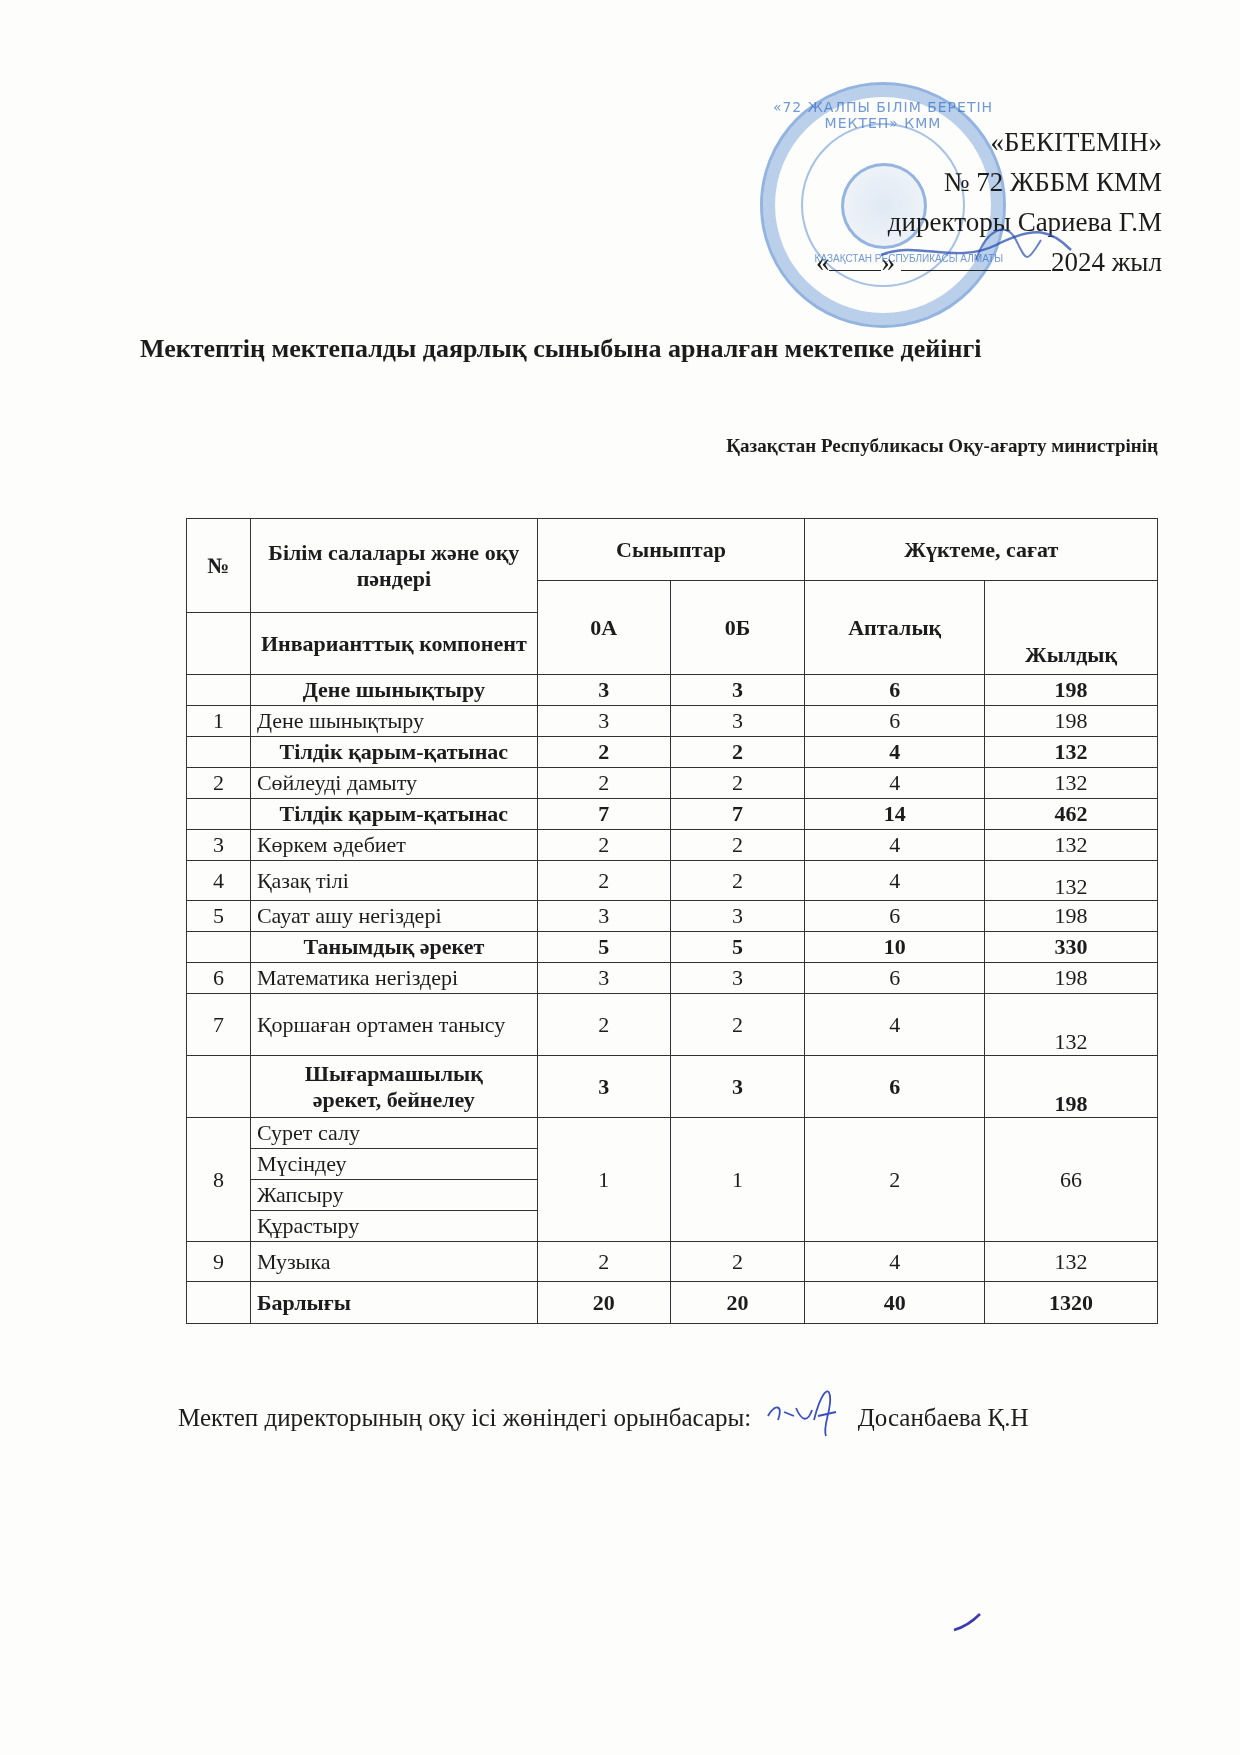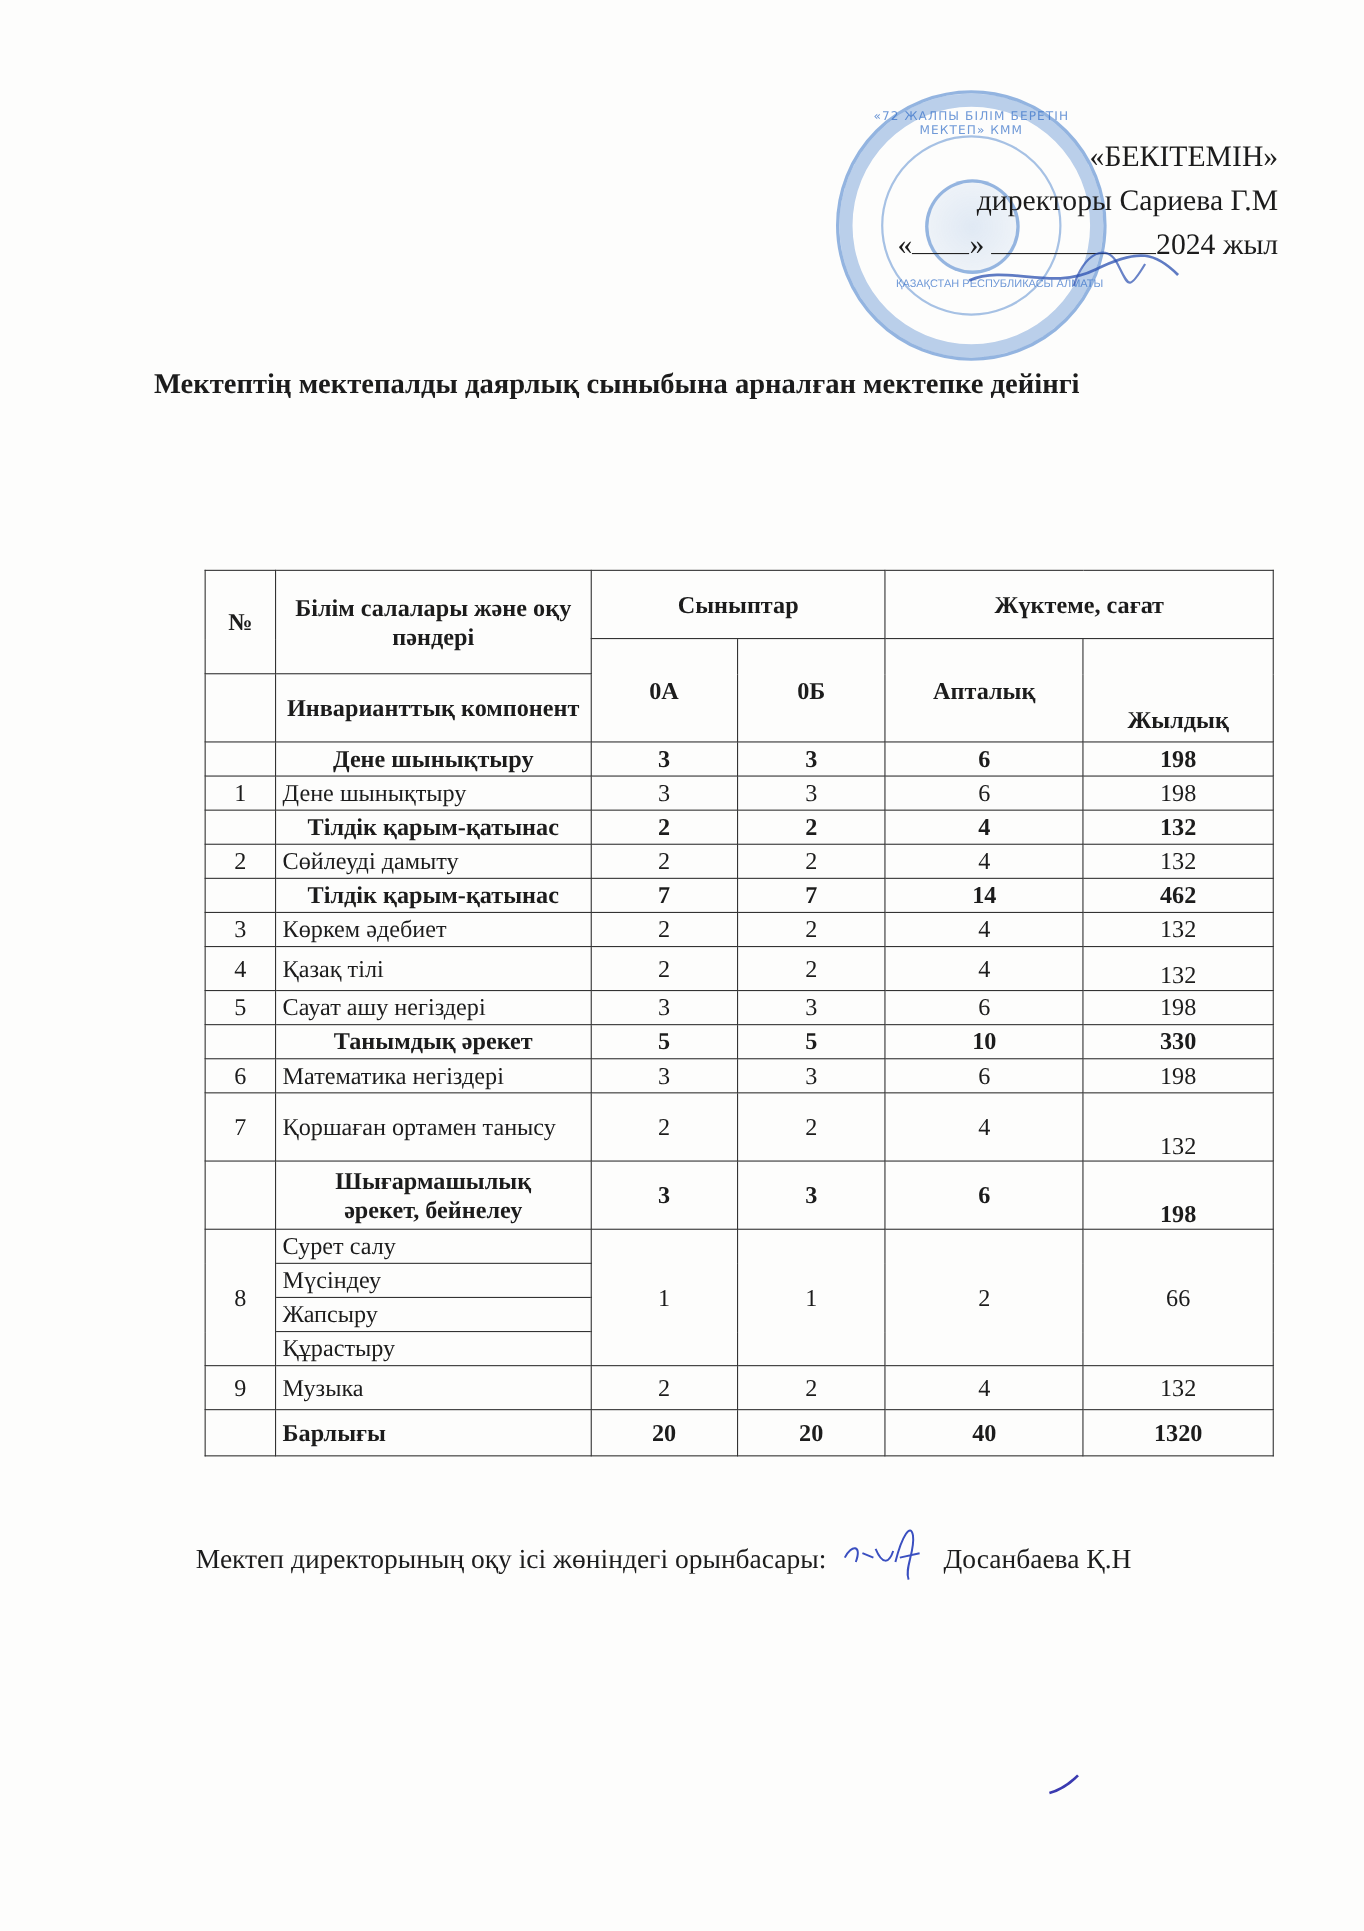--- a/index.html
+++ b/index.html
@@ -15,21 +15,21 @@
   .stamp .ring2 {
     position: absolute; left: 38px; top: 38px; width: 160px; height: 160px; border-radius: 50%;
     border: 2px solid rgba(60,120,200,0.45);
   }
   .stamp .emblem {
     position: absolute; left: 78px; top: 78px; width: 80px; height: 80px; border-radius: 50%;
     border: 3px solid rgba(60,120,200,0.5); background: radial-gradient(circle, rgba(60,120,200,0.15), rgba(60,120,200,0.05));
   }
   .stamp .stamp-text {
     position: absolute; left: 0; top: 14px; width: 240px; text-align: center;
-    font-family: "DejaVu Sans", sans-serif; font-size: 11px; color: rgba(50,110,200,0.7); letter-spacing: 1px;
+    font-family: "DejaVu Sans", sans-serif; font-size: 14px; color: rgba(50,110,200,0.7); letter-spacing: 1px;
   }
   .stamp .stamp-inner-text {
     position: absolute; left: 0; top: 168px; width: 240px; text-align: right;
     font-family: Liberation Sans, sans-serif; font-size: 10px; color: rgba(50,110,200,0.7);
   }
   .approve {
     position: absolute; right: 78px; top: 122px; text-align: right; font-size: 27px; line-height: 40px;
   }
   .approve .date-line { display: inline-block; }
   .approve .blank-short { display: inline-block; width: 52px; border-bottom: 1.5px solid #222; height: 24px; vertical-align: baseline; }
@@ -65,35 +65,37 @@
 
 <div class="stamp">
   <div class="stamp-text">«72 ЖАЛПЫ БІЛІМ БЕРЕТІН МЕКТЕП» КММ</div>
   <div class="ring2"></div>
   <div class="emblem"></div>
   <div class="stamp-inner-text">ҚАЗАҚСТАН РЕСПУБЛИКАСЫ АЛМАТЫ</div>
 </div>
 
 <div class="approve">
   <div>«БЕКІТЕМІН»</div>
+  <div>№ 72 ЖББМ КММ</div>
   <div>директоры Сариева  Г.М</div>
   <div class="date-line">
     <span>«</span><span class="blank-short"></span><span>»</span><span class="blank-long"></span><span>2024 жыл</span>
   </div>
   <svg class="mark" style="left:60px; top:88px;" width="200" height="60" viewBox="0 0 200 60">
     <path d="M5 45 C 40 30, 80 55, 120 35 S 175 20, 195 40" stroke="#2a4fb0" stroke-width="2.5" fill="none" opacity="0.75"></path>
     <path d="M100 50 C 110 20, 130 10, 140 30 S 150 55, 165 30" stroke="#2a4fb0" stroke-width="2" fill="none" opacity="0.7"></path>
   </svg>
 </div>
 
 <div class="title">
   <div>Мектептің мектепалды даярлық сыныбына арналған мектепке дейінгі</div>
 </div>
 
 <div class="ref">
+  <div>Қазақстан Республикасы Оқу-ағарту министрінің</div>
 </div>
 
 <table class="plan">
   <colgroup>
     <col style="width:64px">
       <col style="width:287px">
       <col style="width:133px">
       <col style="width:135px">
       <col style="width:180px">
       <col style="width:173px">

